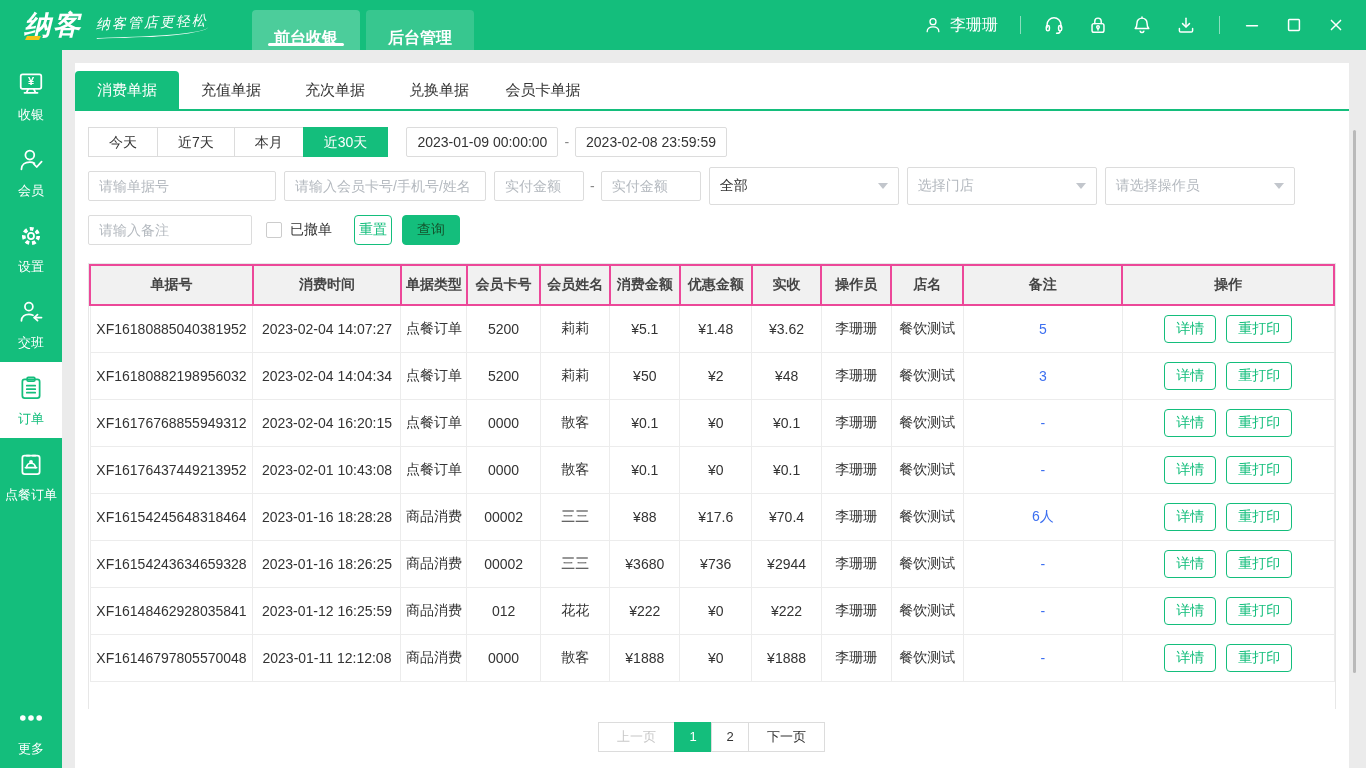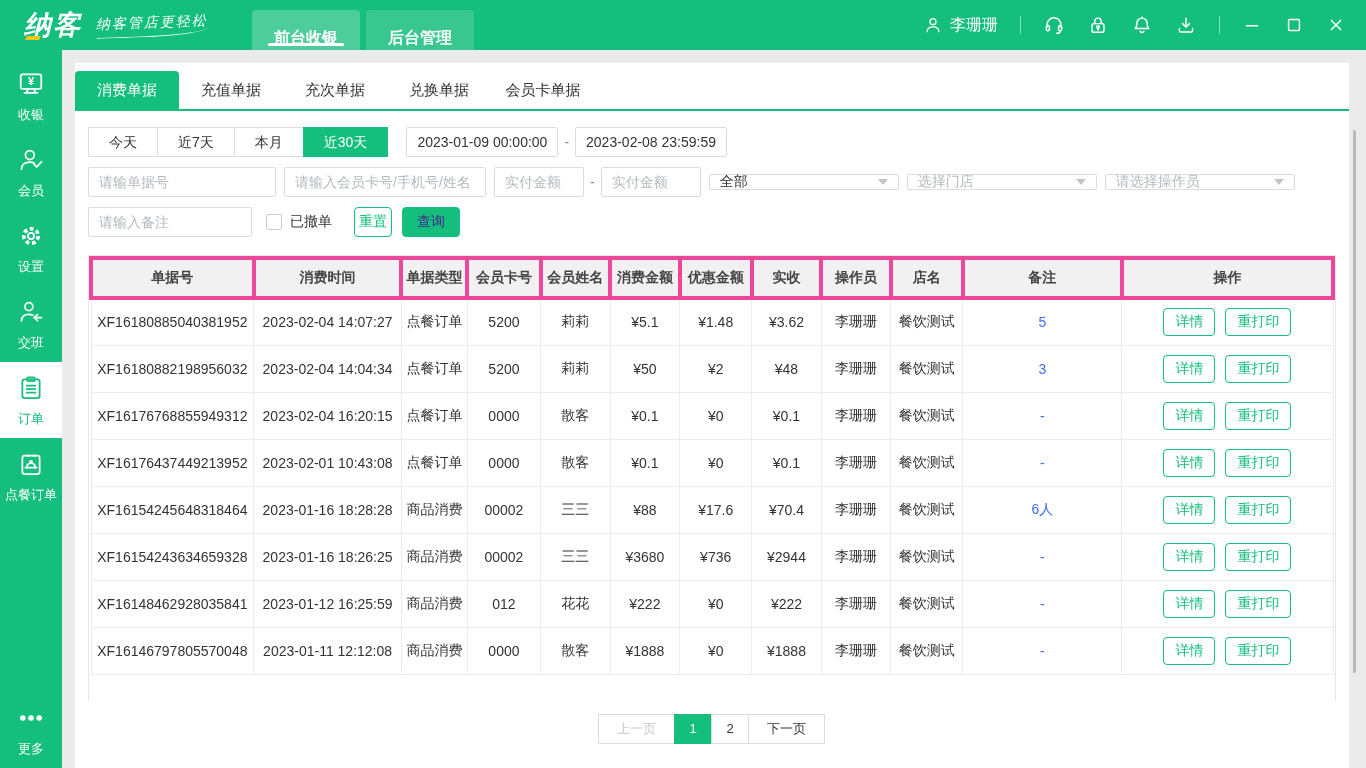--- a/index.html
+++ b/index.html
@@ -45,35 +45,35 @@
   .f-row { display:flex; align-items:center; margin-bottom:10px; }
   .quick-group { display:flex; }
   .quick-btn { height:30px; line-height:28px; padding:0 20px; border:1px solid #dcdcdc; background:#fff; color:#333; margin-left:-1px; cursor:pointer; font-size:14px; }
   .quick-btn:first-child { margin-left:0; }
   .quick-btn.active { background:#14be7c; border-color:#14be7c; color:#fff; }
   .f-input { height:30px; border:1px solid #dcdcdc; border-radius:2px; padding:0 10px; font-size:14px; color:#333; font-family:inherit; outline:none; background:#fff; }
   .f-input::placeholder { color:#b4b9bf; }
   .date-input { width:152px; text-align:center; margin-left:0; }
   .dash { color:#888; margin:0 6px; }
   .gap { width:18px; }
-  .sel { height:16px; border:1px solid #dcdcdc; border-radius:2px; background:#fff; display:flex; align-items:center; justify-content:space-between; padding:0 10px; width:190px; margin-right:8px; cursor:pointer;gap:18px; }
+  .sel { height:38px; border:1px solid #dcdcdc; border-radius:2px; background:#fff; display:flex; align-items:center; justify-content:space-between; padding:0 10px; width:190px; margin-right:8px; cursor:pointer;gap:18px; }
   .sel .sel-val { color:#333; }
   .sel .sel-val.ph { color:#b4b9bf; }
   .caret { width:0; height:0; border-left:5px solid transparent; border-right:5px solid transparent; border-top:6px solid #c2c6cc; }
   .chk-wrap { display:flex; align-items:center; margin-left:14px; cursor:pointer; }
   .chk-box { width:16px; height:16px; border:1px solid #ccc; border-radius:2px; background:#fff; }
   .chk-label { margin-left:8px; color:#333; }
   .btn { height:30px; border-radius:4px; font-size:14px; cursor:pointer; font-family:inherit; }
   .btn-reset { background:#fff; border:1px solid #14be7c; color:#14be7c; padding:0 4px; margin-left:22px; }
-  .btn-search { background:#14be7c; border:1px solid #14be7c; color:#4c1d95; padding:0 14px; margin-left:10px; }
+  .btn-search { background:#14be7c; border:1px solid #14be7c; color:#14532d; padding:0 14px; margin-left:10px; }
 
   
   .table-wrap { margin:8px 13px 0 13px; height:446px; overflow:hidden; border:1px solid #e7e7e7; border-bottom:none; }
   table { width:100%; border-collapse:collapse; table-layout:fixed; }
-  th { background:#f1f1f1; height:40px; font-size:14px; color:#444; font-weight:bold; border:4px solid #ec4899; }
+  th { background:#f1f1f1; height:40px; font-size:14px; color:#444; font-weight:bold; border:2px solid #ec4899; }
   td { height:47px; text-align:center; font-size:14px; color:#333; border:1px solid #ececec; background:#fff; padding:0 2px; overflow:hidden; white-space:nowrap; }
   td.remark a { color:#3c6ff0; text-decoration:none; cursor:pointer; }
   .row-btn { background:#fff; border:1px solid #14be7c; color:#14be7c; border-radius:4px; height:28px; padding:0 11px; font-size:14px; cursor:pointer; font-family:inherit; margin:8px 5px; }
 
   
   .pagination { display:flex; justify-content:center; align-items:center; margin-top:13px; }
   .pg-item { height:30px; line-height:28px; border:1px solid #dcdcdc; background:#fff; padding:0 18px; margin-left:-1px; font-size:13px; color:#333; cursor:pointer; text-align:center; }
   .pg-item.page { padding:0; width:38px; }
   .pg-item.disabled { color:#c9c9c9; cursor:default; }
   .pg-item.active { background:#14be7c; border-color:#14be7c; color:#fff; }

